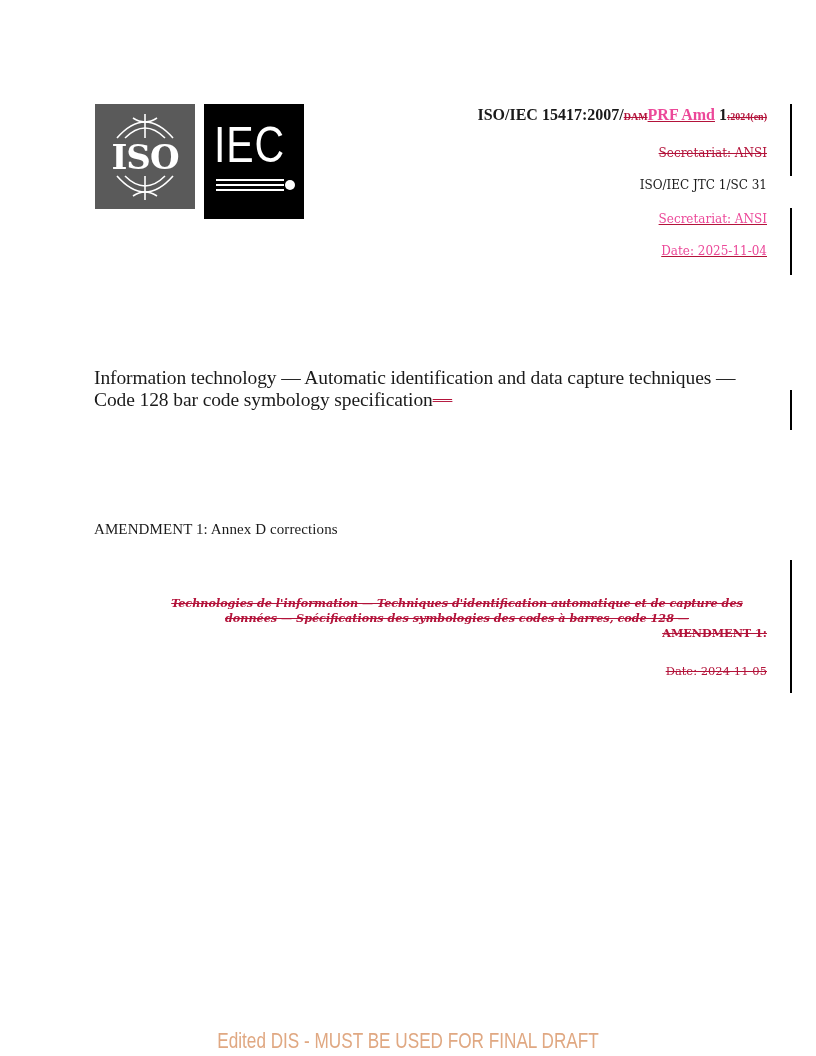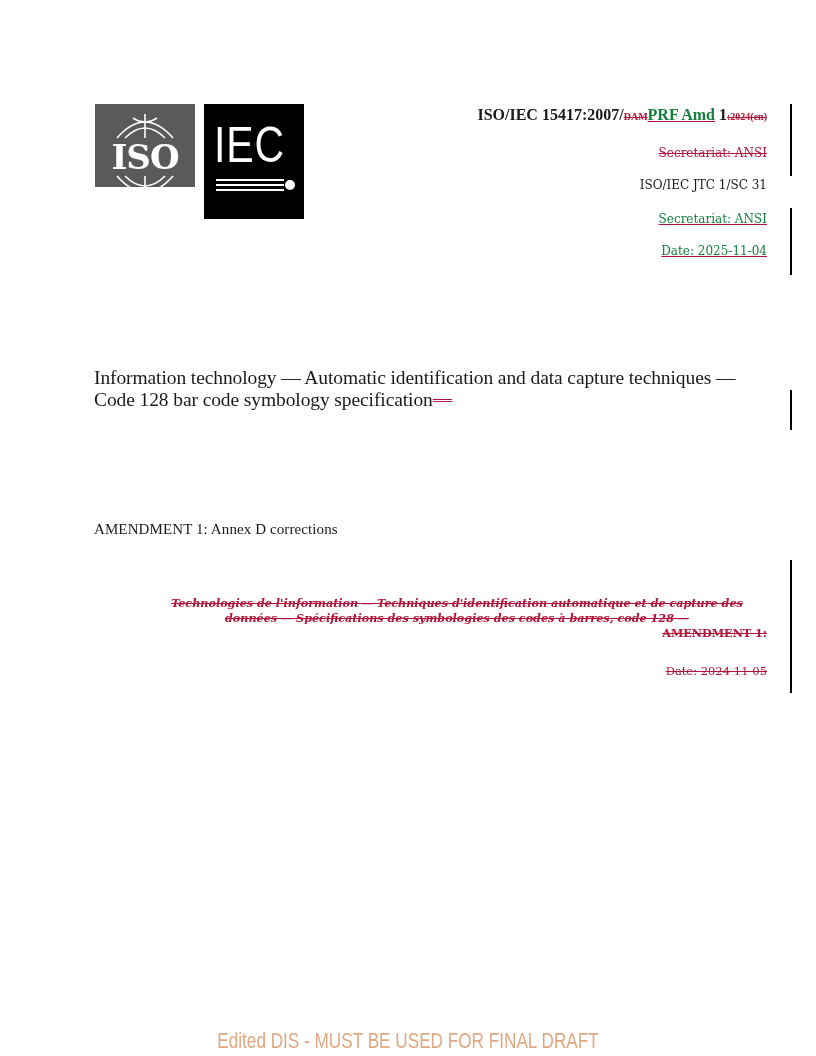--- a/index.html
+++ b/index.html
@@ -2,24 +2,24 @@
 <html><head>
   <meta charset="utf-8">
   <style>
     html, body { margin: 0; padding: 0; }
     body {
       width: 816px; height: 1056px; position: relative; background: #ffffff;
       font-family: "DejaVu Serif", "Liberation Serif", serif; color: #1a1a1a; overflow: hidden;
     }
     .abs { position: absolute; }
     .del { color: #b3133a; text-decoration: line-through; text-decoration-color: #b3133a; }
-    .ins { color: #15803d; text-decoration: underline; text-decoration-color: #b3133a; }
+    .ins { color: #ec4899; text-decoration: underline; text-decoration-color: #b3133a; }
 
     
-    #iso-logo { left: 95px; top: 104px; width: 100px; height: 83px; background: #5a5a5a; }
+    #iso-logo { left: 95px; top: 104px; width: 100px; height: 105px; background: #5a5a5a; }
     #iec-logo { left: 204px; top: 104px; width: 100px; height: 115px; background: #000000; }
     .iso-text { position: absolute; left: 0; width: 100%; top: 33px; text-align: center;
       font-family: "DejaVu Serif", serif; font-weight: bold; font-size: 34px; color: #fff; letter-spacing: -1px; }
     .iec-text { position: absolute; left: 10px; top: 12px; font-family: "Liberation Sans", sans-serif;
       font-size: 50px; color: #fff; letter-spacing: 1px; transform: scaleX(0.82); transform-origin: left; }
 
     
     .hdr-right { right: 49px; text-align: right; font-size: 12px; }
     #doc-ref { top: 106px; right: 49px; font-family: "Liberation Serif", serif; font-weight: bold; font-size: 16px; }
     #doc-ref .del-small { font-size: 10px; }

